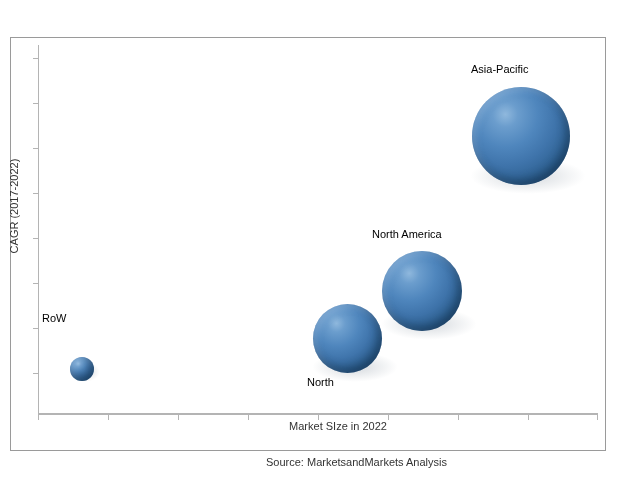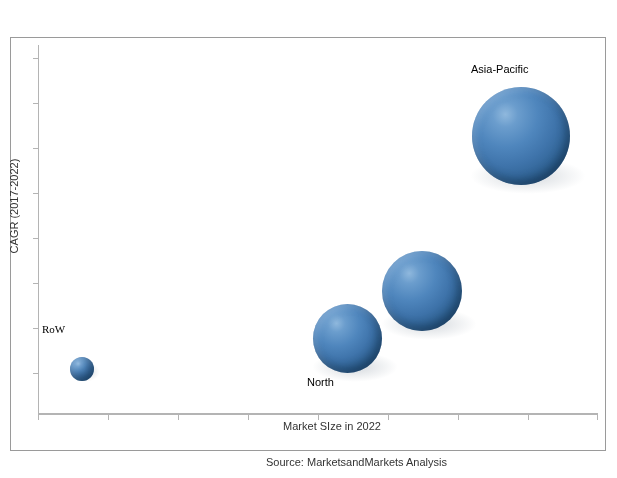--- a/index.html
+++ b/index.html
@@ -83,21 +83,21 @@
     width: 160px;
     text-align: center;
     transform: rotate(-90deg);
     transform-origin: center center;
     font-size: 11px;
     color: #333333;
     white-space: nowrap;
   }
   #x-axis-title {
     position: absolute;
-    left: 232px;
+    left: 238px;
     top: 420px;
     width: 200px;
     text-align: center;
     font-size: 11px;
     color: #333333;
     white-space: nowrap;
   }
 
   
   .bubble {
@@ -172,28 +172,29 @@
   <div class="x-tick" style="left:458px;"></div>
   <div class="x-tick" style="left:528px;"></div>
   <div class="x-tick" style="left:597px;"></div>
 
   <div id="y-axis-title">CAGR (2017-2022)</div>
 
   <div id="x-axis-title">Market SIze in 2022</div>
 
   <div class="bubble-shadow" style="left:70px; top:362px; width:30px; height:20px;"></div>
   <div class="bubble" style="left:70px; top:357px; width:24px; height:24px;"></div>
-  <div class="bubble-label" style="left:42px; top:323px; width:80px;font-family:Liberation Serif, serif;">RoW</div>
+  <div class="bubble-label" style="left:42px; top:312px; width:80px;">RoW</div>
 
   <div class="bubble-shadow" style="left:312px; top:352px; width:86px; height:30px;"></div>
   <div class="bubble" style="left:313px; top:304px; width:69px; height:69px;"></div>
   <div class="bubble-label" style="left:307px; top:376px; width:80px;">North</div>
 
   <div class="bubble-shadow" style="left:381px; top:308px; width:96px; height:32px;"></div>
   <div class="bubble" style="left:382px; top:251px; width:80px; height:80px;"></div>
+  <div class="bubble-label" style="left:372px; top:228px; width:100px;">North America</div>
 
   <div class="bubble-shadow" style="left:470px; top:158px; width:116px; height:36px;"></div>
   <div class="bubble" style="left:472px; top:87px; width:98px; height:98px;"></div>
   <div class="bubble-label" style="left:471px; top:63px; width:100px;">Asia-Pacific</div>
 
   <div id="source-note">Source: MarketsandMarkets Analysis</div>
 
 </div>
 
 </body></html>

